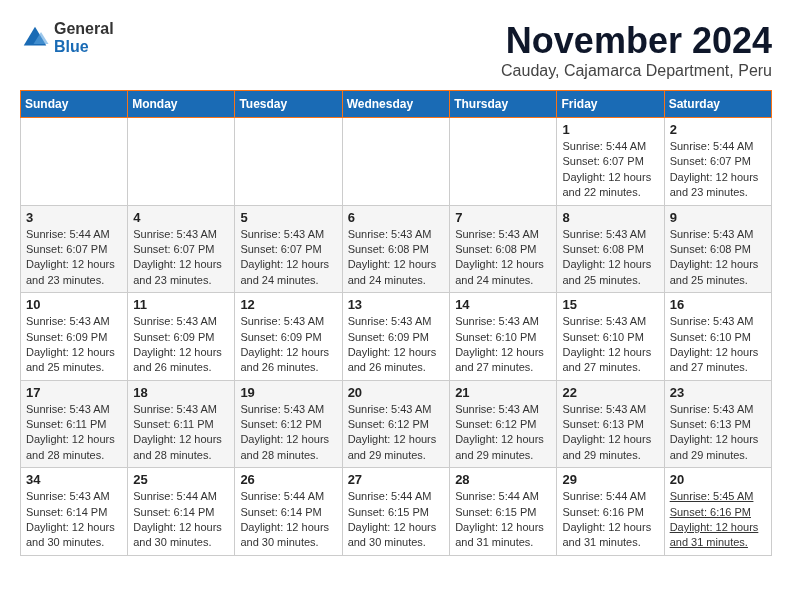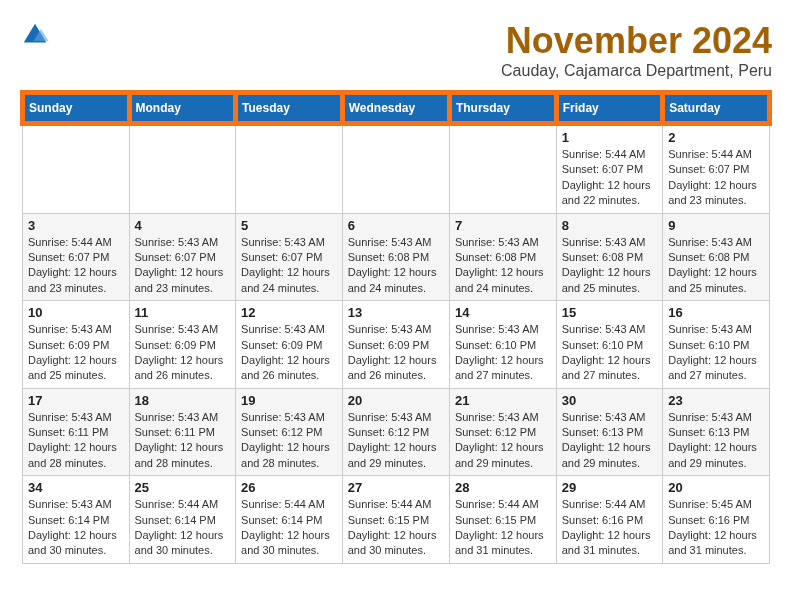--- a/index.html
+++ b/index.html
@@ -39,40 +39,40 @@
       width: 30px;
       height: 30px;
       margin-right: 4px;
     }
     .title-section {
       text-align: right;
     }
     .main-title {
       font-size: 36px;
       font-weight: bold;
-      color: #a16207;
+      color: #0f172a;
     }
     .subtitle {
       font-size: 16px;
       color: #444;
       margin-left: 10px;
     }
     .calendar {
       width: 100%;
       border-collapse: collapse;
       font-size: 11px;
     }
     .calendar th {
       background-color: #1a6bb5;
       color: white;
       padding: 6px 4px;
       text-align: left;
       font-size: 12px;
       font-weight: bold;
-      border: 5px solid #f97316;
+      border: 1px solid #f97316;
     }
     .calendar td {
       border: 1px solid #ccc;
       vertical-align: top;
       padding: 4px 5px;
       width: 108px;
       min-height: 80px;
       background: #fff;
     }
     .calendar tr:nth-child(even) td {
@@ -96,20 +96,24 @@
   </style>
 </head>
 <body>
 
 <div class="header-section">
   <div class="logo">
     <svg class="logo-icon" viewBox="0 0 40 40">
       <polygon points="20,5 35,30 5,30" fill="#1a6bb5"></polygon>
       <polygon points="28,12 38,28 18,28" fill="#5ba3e0" opacity="0.6"></polygon>
     </svg>
+    <div class="logo-text">
+      <span class="logo-general">General</span>
+      <span class="logo-blue">Blue</span>
+    </div>
   </div>
   <div class="title-section">
     <div class="main-title">November 2024</div>
     <div class="subtitle">Cauday, Cajamarca Department, Peru</div>
   </div>
 </div>
 
 <table class="calendar">
   <thead>
     <tr>
@@ -276,21 +280,21 @@
 and 29 minutes.</div>
         </td>
         <td>
           <span class="day-number">21</span>
           <div class="day-detail" style="white-space: pre-line;">Sunrise: 5:43 AM
 Sunset: 6:12 PM
 Daylight: 12 hours
 and 29 minutes.</div>
         </td>
         <td>
-          <span class="day-number">30</span>
+          <span class="day-number">22</span>
           <div class="day-detail" style="white-space: pre-line;">Sunrise: 5:43 AM
 Sunset: 6:13 PM
 Daylight: 12 hours
 and 29 minutes.</div>
         </td>
         <td>
           <span class="day-number">23</span>
           <div class="day-detail" style="white-space: pre-line;">Sunrise: 5:43 AM
 Sunset: 6:13 PM
 Daylight: 12 hours
@@ -335,20 +339,20 @@
         </td>
         <td>
           <span class="day-number">29</span>
           <div class="day-detail" style="white-space: pre-line;">Sunrise: 5:44 AM
 Sunset: 6:16 PM
 Daylight: 12 hours
 and 31 minutes.</div>
         </td>
         <td>
           <span class="day-number">20</span>
-          <div class="day-detail" style="white-space: pre-line;">Sunrise: 5:45 AM
+          <div class="day-detail" style="white-space: pre-line; text-decoration: underline;">Sunrise: 5:45 AM
 Sunset: 6:16 PM
 Daylight: 12 hours
 and 31 minutes.</div>
         </td>
       </tr>
     </tbody>
 </table>
 
 </body></html>

